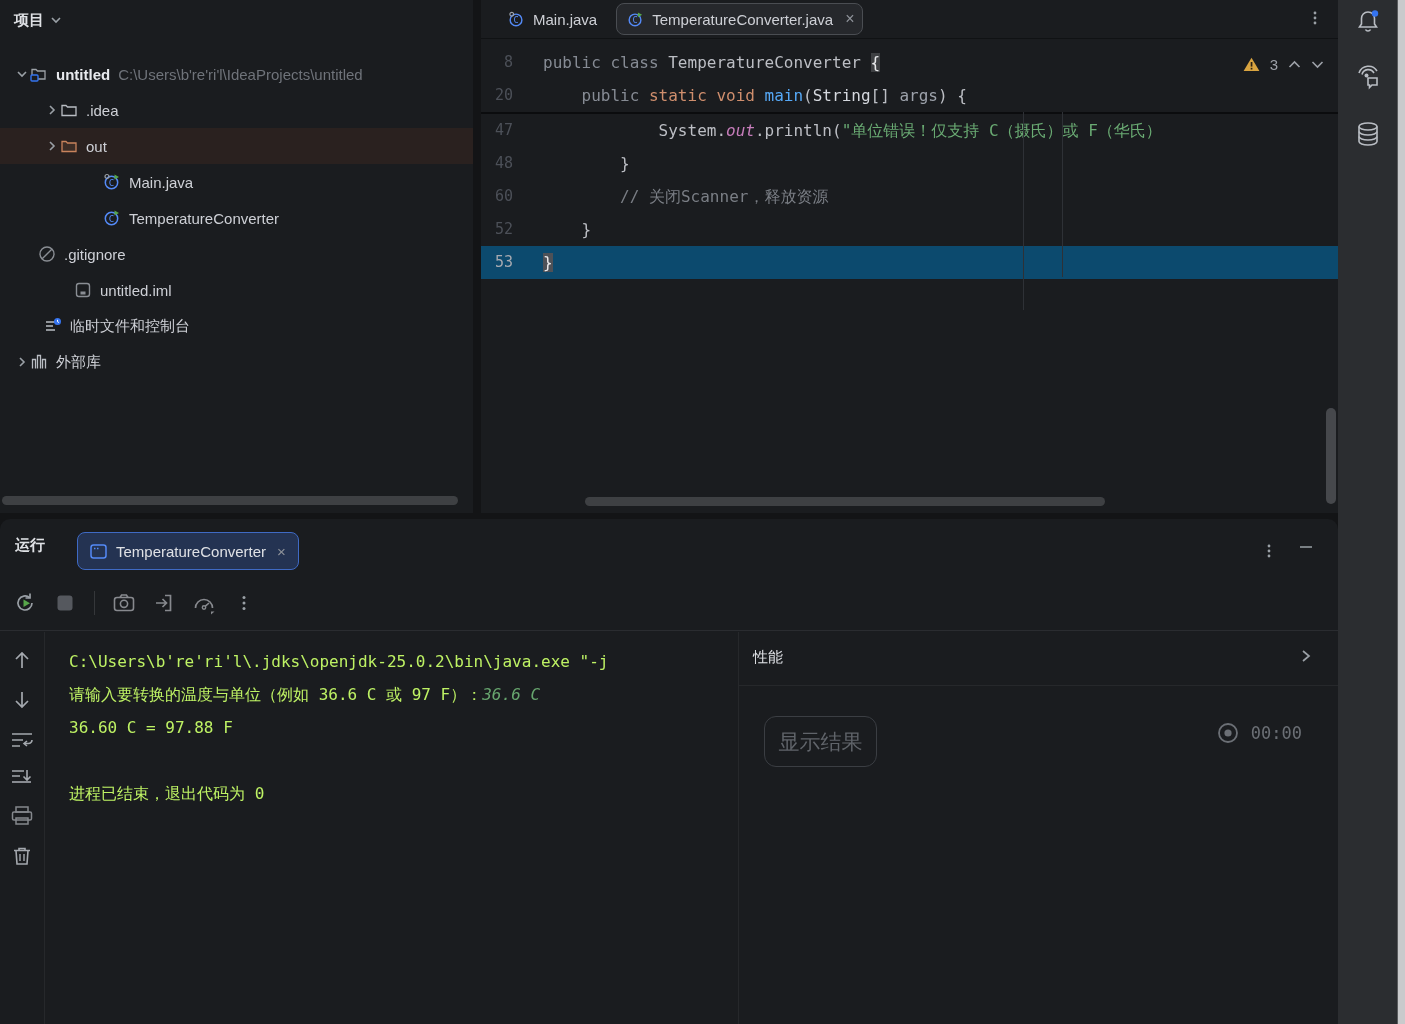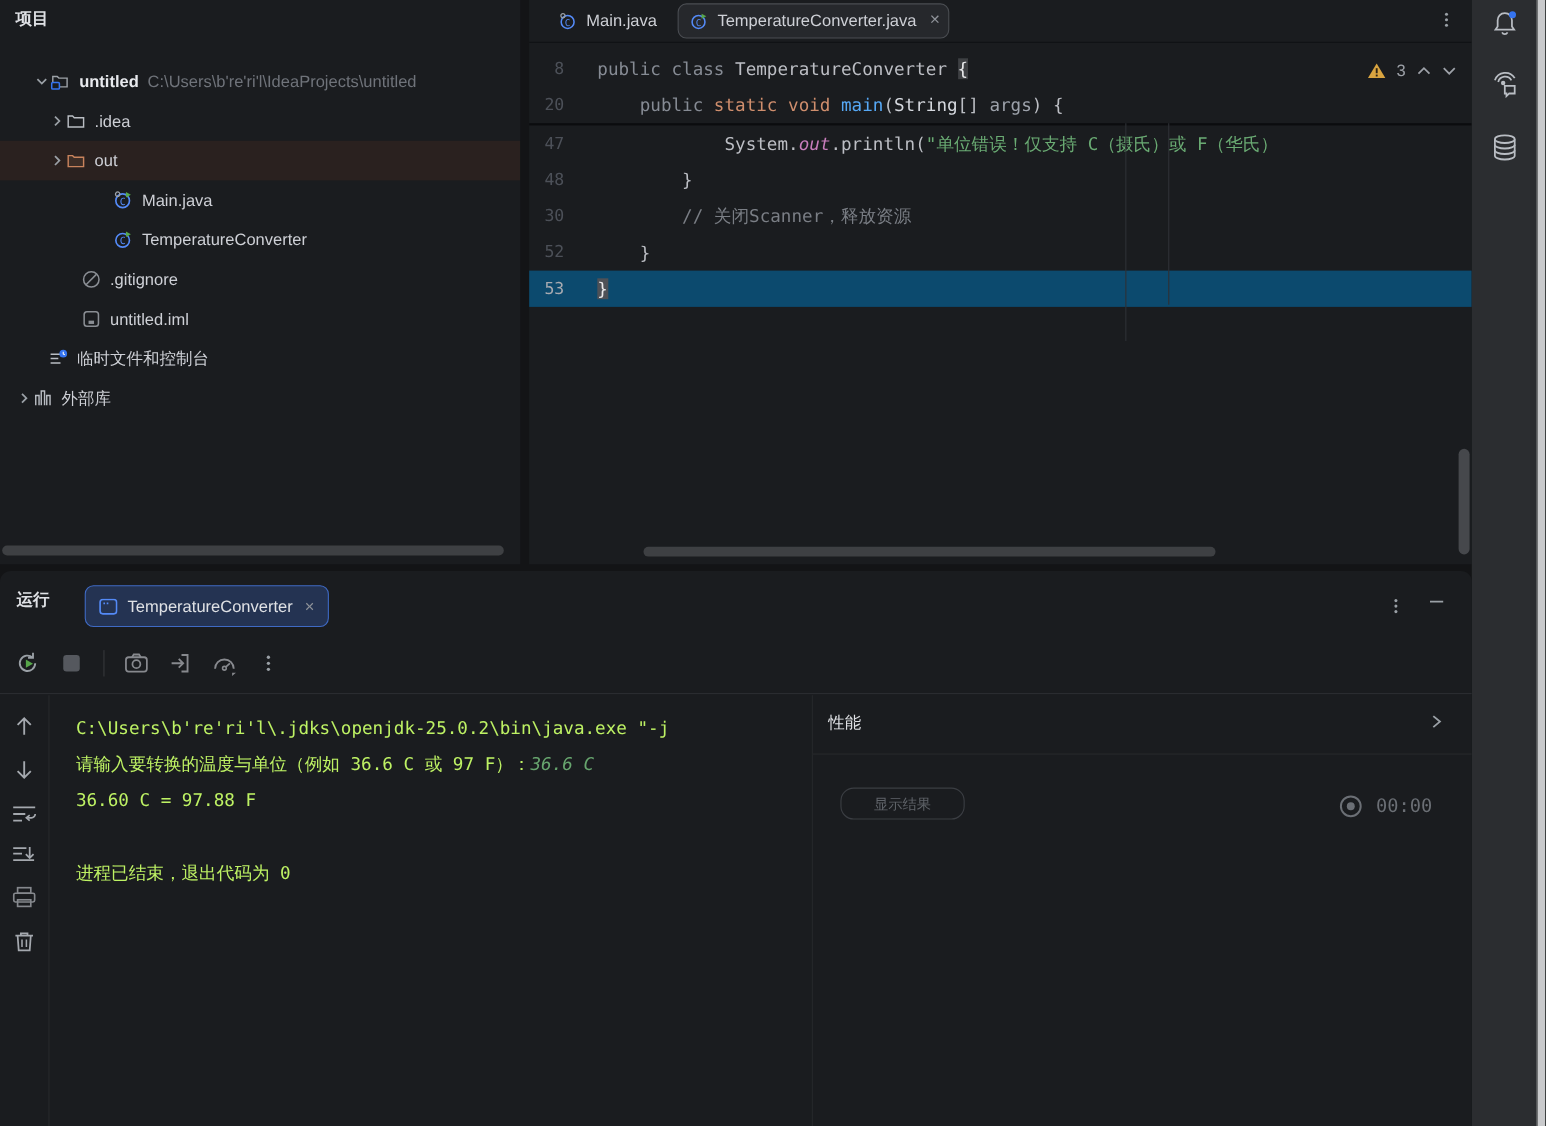--- a/index.html
+++ b/index.html
@@ -4,21 +4,21 @@
 <style>
   * { margin:0; padding:0; box-sizing:border-box; }
   html,body { width:1405px; height:1024px; background:#131416; overflow:hidden;
               font-family:"Liberation Sans", sans-serif; }
   .app { position:relative; width:1405px; height:1024px; background:#131416; }
 
   .panel { position:absolute; background:#1a1c1f; }
 
   
   .project-panel { left:0; top:0; width:473px; height:513px; overflow:hidden; }
-  .proj-header { position:absolute; left:14px; top:8px; height:24px; display:flex; align-items:center; gap:6px;flex-direction:column; }
+  .proj-header { position:absolute; left:14px; top:8px; height:24px; display:flex; align-items:center; gap:6px; }
   .proj-title { font-size:15px; font-weight:bold; color:#dfe1e5; }
   .tree { position:absolute; left:0; top:56px; width:473px; }
   .tree-row { position:relative; height:36px; display:flex; align-items:center; white-space:nowrap; color:#ced0d6; font-size:15px; }
   .tree-row .chev { width:16px; height:16px; flex:0 0 16px; display:flex; align-items:center; justify-content:center; }
   .tree-row .ticon { width:18px; height:18px; flex:0 0 18px; margin-right:8px; display:flex; align-items:center; justify-content:center; }
   .row-out { background:#2a211f; }
   .sel-pill { position:absolute; left:10px; right:18px; top:1px; bottom:1px; background:#3b3e43; border-radius:6px; z-index:0; }
   .tree-row > * { position:relative; z-index:1; }
   .root-name { font-weight:bold; color:#e8eaee; margin-right:8px; }
   .root-path { color:#6f737a; }
@@ -86,41 +86,41 @@
   .console { position:absolute; left:46px; top:0; width:691px; height:911px; overflow:hidden;
              font-family:"DejaVu Sans Mono", monospace; font-size:16px; padding:13px 0 0 23px; }
   .con-line { height:33px; line-height:33px; white-space:pre; }
   .cl-plain { color:#bef264; }
   .cl-input { color:#67a56e; font-style:italic; }
 
   .perf { position:absolute; left:738px; top:0; width:600px; height:911px; border-left:1px solid #26282b; }
   .perf-header { position:absolute; left:0; top:0; width:100%; height:54px; border-bottom:1px solid #26282b; }
   .perf-title { position:absolute; left:14px; top:16px; font-size:15px; color:#dfe1e5; }
   .perf-chev { position:absolute; right:26px; top:16px; }
-  .show-results-btn { position:absolute; left:25px; top:84px; width:113px; height:29px; border:1px solid #3b3e43; border-radius:12px;
-                      background:transparent; color:#60646a; font-size:13px; font-family:"Liberation Sans",sans-serif; }
+  .show-results-btn { position:absolute; left:25px; top:84px; width:113px; height:51px; border:1px solid #3b3e43; border-radius:12px;
+                      background:transparent; color:#60646a; font-size:21px; font-family:"Liberation Sans",sans-serif; }
   .rec-group { position:absolute; right:36px; top:90px; display:flex; align-items:center; gap:12px;
                color:#6b6f75; font-size:17px; font-family:"DejaVu Sans Mono", monospace; }
 </style>
 </head>
 <body>
 
 <div class="app">
 
   <div class="panel project-panel">
     <div class="proj-header">
       <span class="proj-title">项目</span>
       <svg width="12" height="12" viewBox="0 0 12 12">
           <path d="M2 4l4 4 4-4" stroke="#9aa0a6" stroke-width="1.6" fill="none"></path>
         </svg>
     </div>
 
     <div class="tree">
 
-      <div class="tree-row" style="padding-left:30px;">
+      <div class="tree-row" style="padding-left:14px;">
         <span class="chev">
             <svg width="12" height="12" viewBox="0 0 12 12">
               <path d="M2 4l4 4 4-4" stroke="#9aa0a6" stroke-width="1.6" fill="none"></path>
             </svg>
           </span>
         <span class="ticon">
           <svg width="18" height="18" viewBox="0 0 18 18">
               <path d="M2 4.5h4l1.5 1.5H15v8H2z" stroke="#9da2a8" stroke-width="1.3" fill="none"></path>
               <rect x="1" y="10" width="7" height="6" rx="1" fill="#1a1c1f" stroke="#3574f0" stroke-width="1.4"></rect>
             </svg>
@@ -175,21 +175,21 @@
         <span class="ticon">
           <svg width="18" height="18" viewBox="0 0 18 18">
               <circle cx="8.5" cy="9.5" r="6.2" stroke="#548af7" stroke-width="1.5" fill="none"></circle>
               <text x="8.5" y="13" text-anchor="middle" font-size="9" fill="#548af7" font-family="monospace">C</text>
               <path d="M11.5 1.5l4.5 2.5-4.5 2.5z" fill="#57a64a"></path>
             </svg>
         </span>
         <span>TemperatureConverter</span>
       </div>
 
-      <div class="tree-row" style="padding-left:74px;">
+      <div class="tree-row" style="padding-left:38px;">
         <span class="ticon">
             <svg width="18" height="18" viewBox="0 0 18 18">
               <circle cx="9" cy="9" r="7" stroke="#8a8e94" stroke-width="1.4" fill="none"></circle>
               <path d="M4.2 13.8L13.8 4.2" stroke="#8a8e94" stroke-width="1.4"></path>
             </svg>
           </span>
         <span>.gitignore</span>
       </div>
 
       <div class="tree-row" style="padding-left:74px;">
@@ -274,21 +274,21 @@
 
       <div class="code-line">
         <span class="ln">47</span>
         <span class="code"><span class="tk-plain">            System.</span><span class="tk-field">out</span><span class="tk-plain">.println(</span><span class="tk-string">"单位错误！仅支持 C（摄氏）或 F（华氏）</span></span>
       </div>
       <div class="code-line">
         <span class="ln">48</span>
         <span class="code"><span class="tk-plain">        }</span></span>
       </div>
       <div class="code-line">
-        <span class="ln">30</span>
+        <span class="ln">60</span>
         <span class="code"><span class="tk-comment">        // 关闭Scanner，释放资源</span></span>
       </div>
       <div class="code-line">
         <span class="ln">52</span>
         <span class="code"><span class="tk-plain">    }</span></span>
       </div>
       <div class="code-line current">
         <span class="ln">53</span>
         <span class="code"><span class="tk-caret">}</span></span>
       </div>

